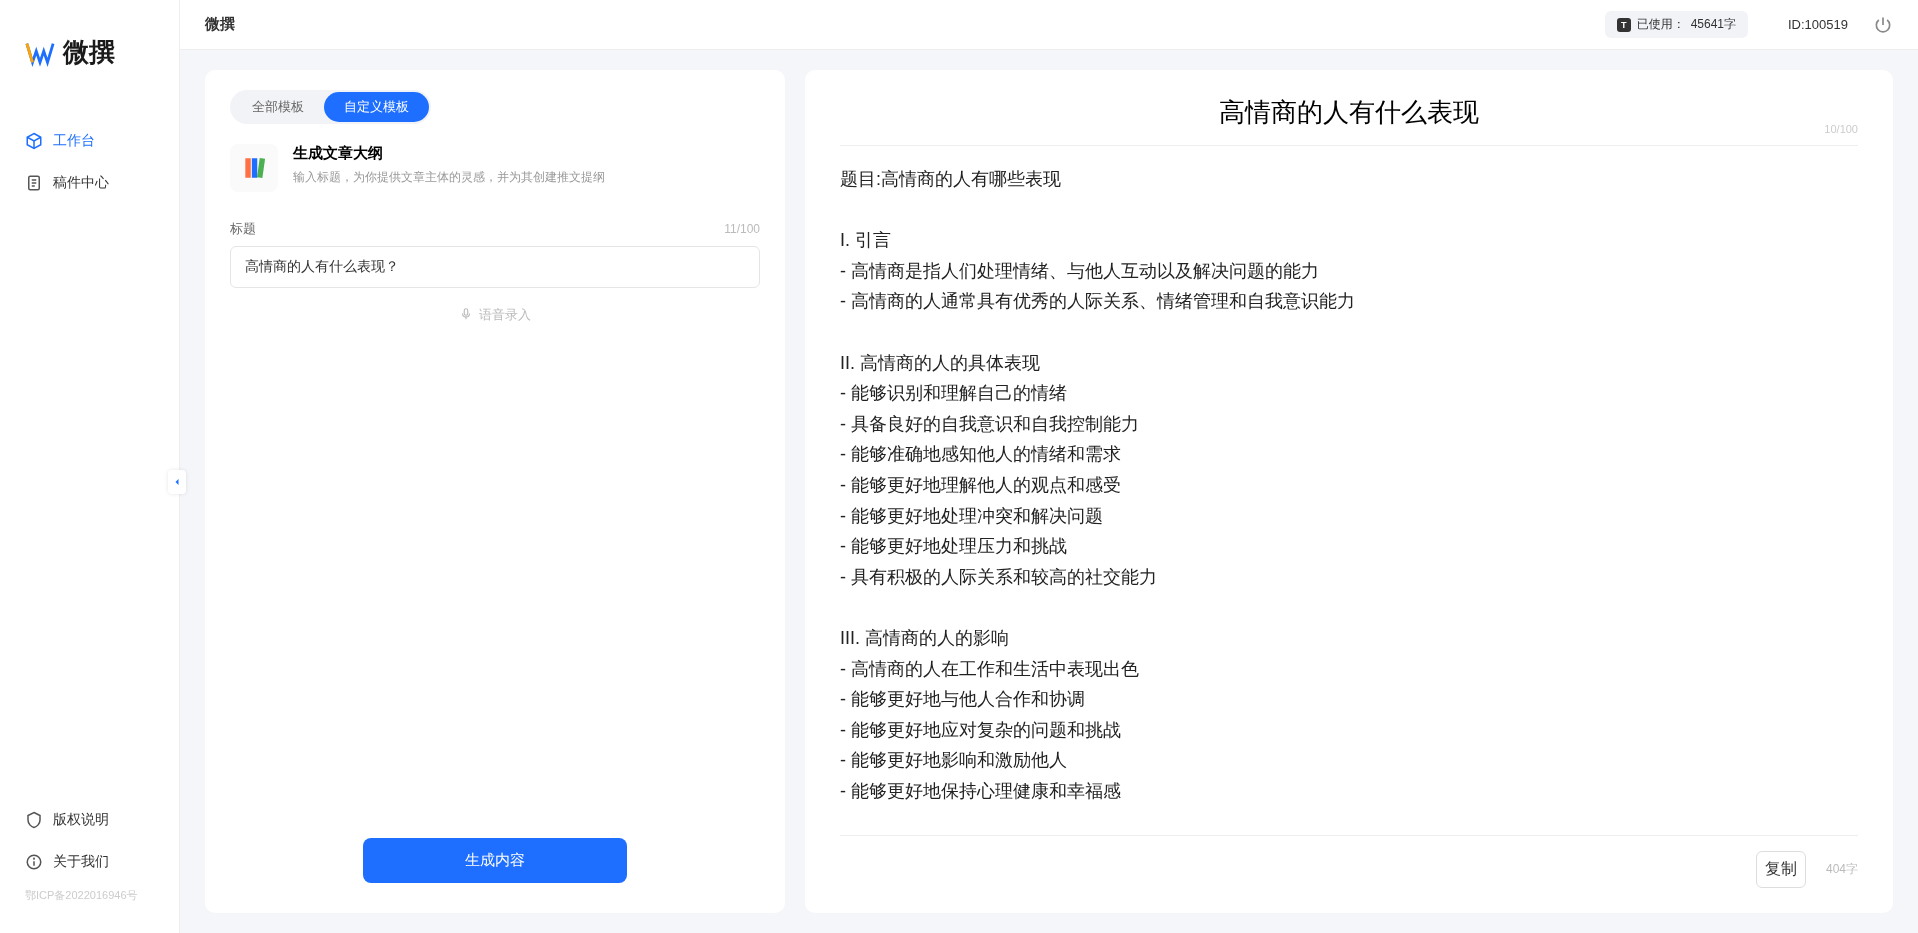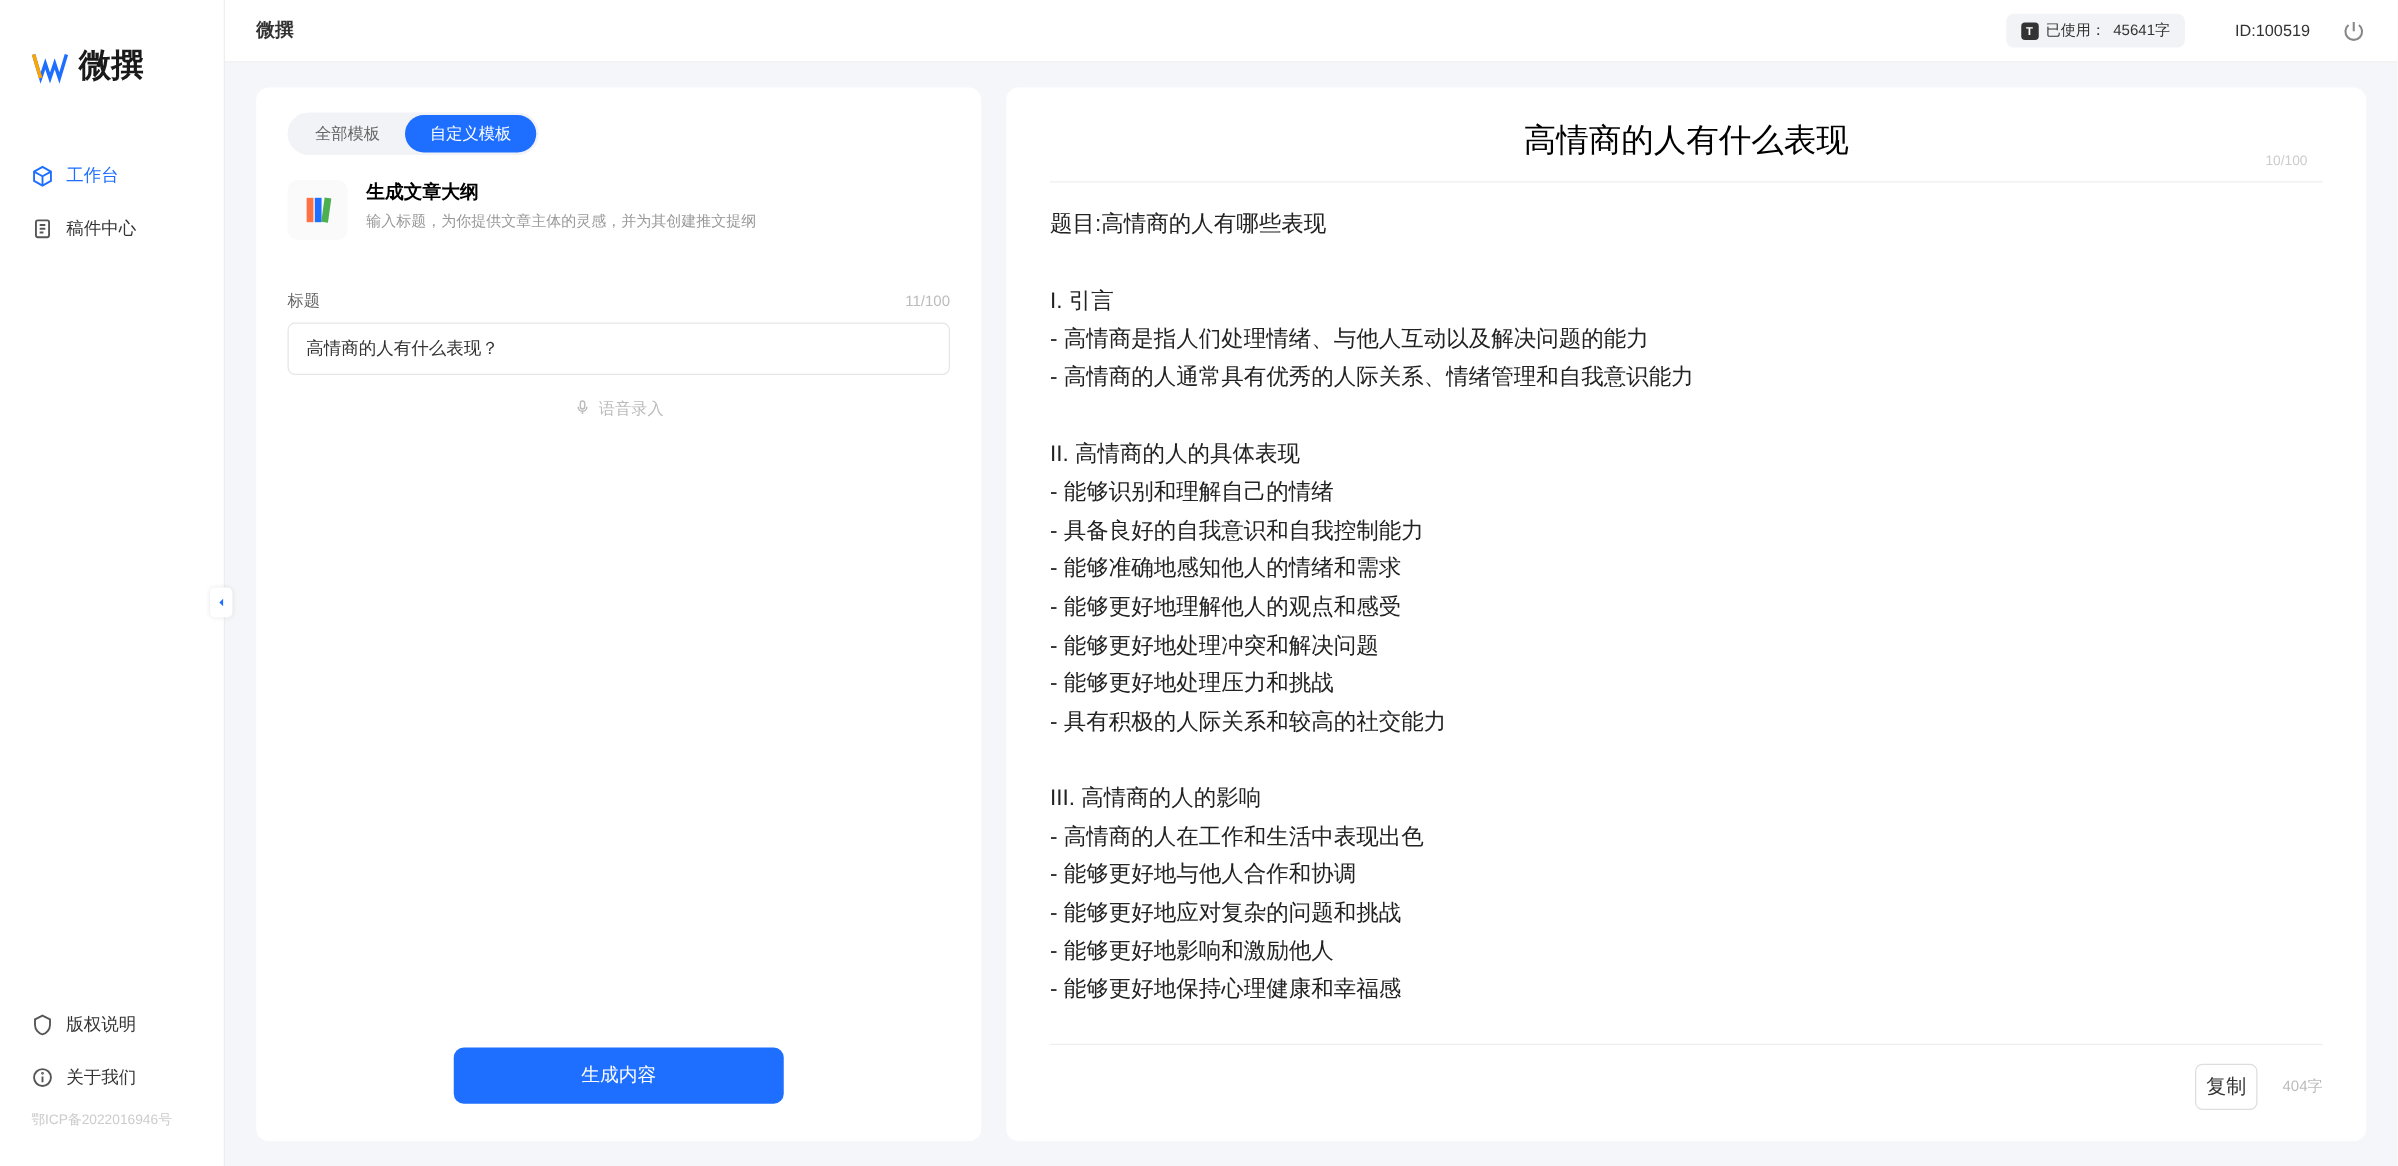--- a/index.html
+++ b/index.html
@@ -27,37 +27,37 @@
 .account-id { font-size: 13px; color: #333; margin-right: 25px; }
 .power-btn { width: 20px; height: 20px; color: #666; cursor: pointer; }
 
 .workspace { flex: 1; display: flex; gap: 20px; padding: 20px 25px; overflow: hidden; }
 
 
 .panel-left { width: 580px; background: #fff; border-radius: 10px; padding: 20px 25px; display: flex; flex-direction: column; }
 .tabs { display: flex; gap: 0; background: #f2f3f7; border-radius: 20px; width: fit-content; padding: 2px; margin-bottom: 20px; text-align: center; }
 .tab { padding: 6px 20px; border-radius: 18px; font-size: 13px; cursor: pointer; color: #666; }
 .tab.active { background: #1e6fff; color: #fff; }
-.template-card { display: flex; gap: 15px; margin-bottom: 40px; }
+.template-card { display: flex; gap: 15px; margin-bottom: 28px; }
 .template-icon { width: 48px; height: 48px; background: #fafafa; border-radius: 8px; display: flex; align-items: center; justify-content: center; font-size: 22px; }
 .template-text .t-title { font-size: 15px; font-weight: 600; margin-bottom: 6px; }
 .template-text .t-desc { font-size: 12px; color: #999; }
 .field-row { display: flex; justify-content: space-between; align-items: center; margin-bottom: 8px; }
 .field-label { font-size: 13px; color: #666; }
 .field-count { font-size: 12px; color: #bbb; }
 .text-input { width: 100%; border: 1px solid #e5e5e5; border-radius: 6px; padding: 12px 14px; font-size: 14px; color: #333; outline: none; }
 .voice-row { text-align: center; margin-top: 18px; color: #bbb; font-size: 13px; display: flex; align-items: center; justify-content: center; gap: 6px; cursor: pointer; }
 .spacer { flex: 1; }
 .generate-btn { width: 264px; margin: 0 auto 10px; background: #1e6fff; color: #ffffff; border: none; border-radius: 8px; padding: 13px 0; font-size: 15px; cursor: pointer; }
 
 
 .panel-right { flex: 1; background: #fff; border-radius: 10px; padding: 25px 35px; display: flex; flex-direction: column; }
 .doc-title-row { border-bottom: 1px solid #eee; padding-bottom: 15px; margin-bottom: 18px; position: relative; }
 .doc-title { text-align: center; font-size: 26px; font-weight: 400; font-family: "Songti SC", SimSun, serif; color: #000; }
-.doc-title-count { position: absolute; right: 12px; bottom: 10px; font-size: 11px; color: #ccc; }
+.doc-title-count { position: absolute; right: 0; bottom: 10px; font-size: 11px; color: #ccc; }
 .doc-body { flex: 1; overflow: auto; font-size: 18px; line-height: 1.7; color: #222; white-space: pre-line; }
 .doc-footer { border-top: 1px solid #eee; padding-top: 15px; display: flex; justify-content: flex-end; align-items: center; gap: 20px; }
 .copy-btn { border: 1px solid #ddd; background: #fff; border-radius: 6px; padding: 7px 8px; font-size: 16px; cursor: pointer; color: #333; }
 .char-count { font-size: 12px; color: #bbb; }
 </style>
 </head>
 <body>
 
 <div class="sidebar">
   <div class="logo-wrap">

